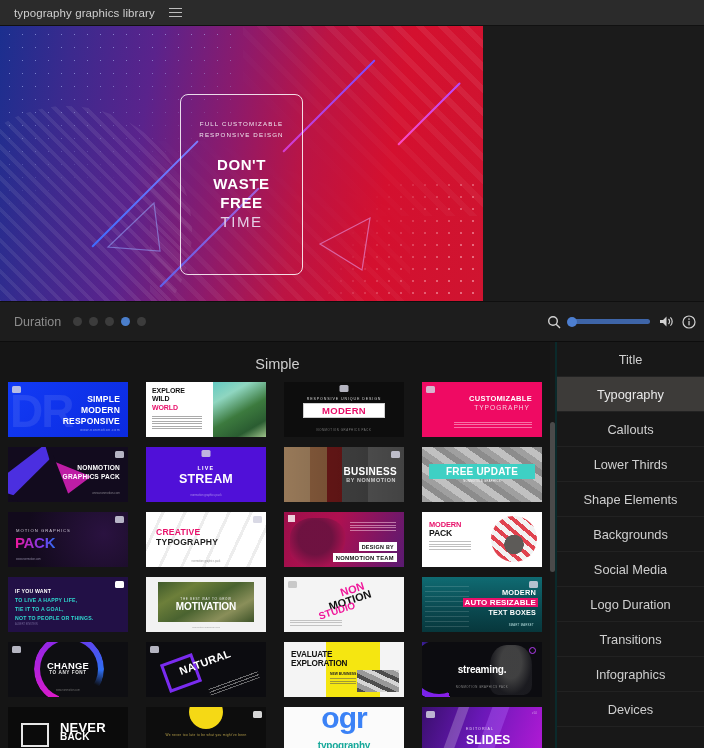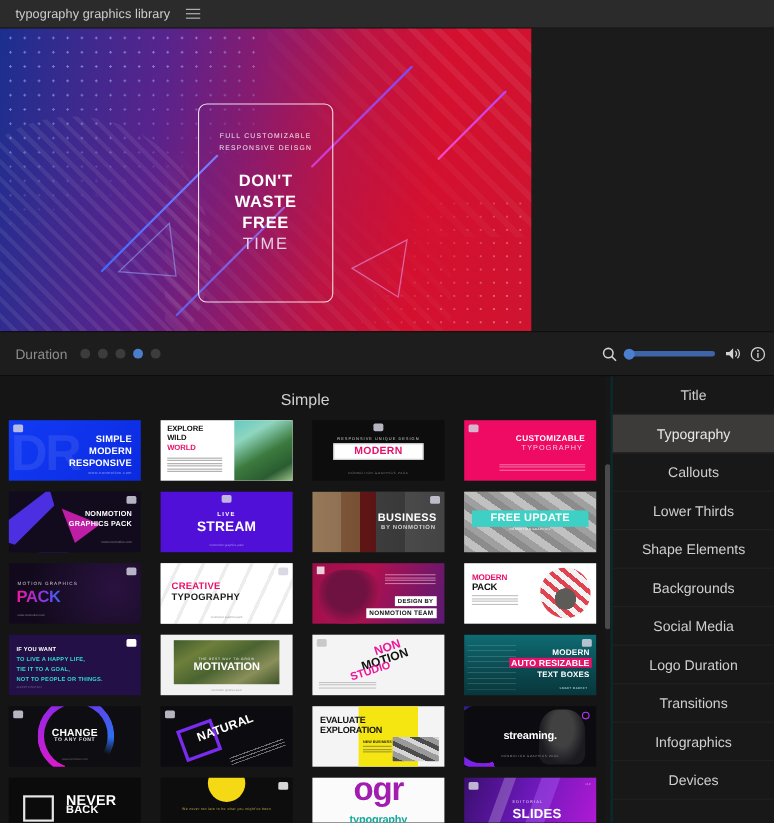--- a/index.html
+++ b/index.html
@@ -259,21 +259,21 @@
   .tb21 .sq { position: absolute; left: 13px; top: 16px; width: 28px; height: 24px; border: 2px solid #e6e6e6; }
   .tb21 .t1 { position: absolute; left: 52px; top: 13px; font-size: 13px; font-weight: 800; color: #fff; letter-spacing: .2px; }
   .tb21 .t2 { position: absolute; left: 52px; top: 24px; font-size: 10px; font-weight: 800; color: #fff; letter-spacing: .2px; }
 
   .tb22 { background: #0d0d0d; }
   .tb22 .circle { position: absolute; left: 50%; top: -12px; transform: translateX(-50%); width: 34px; height: 34px; border-radius: 50%; background: #f5d915; }
   .tb22 .cap { position: absolute; left: 0; right: 0; top: 26px; text-align: center; font-size: 3.2px; color: #b9a24a; letter-spacing: .3px; }
   .tb22 .badge { background: #d6d6d6; }
 
   .tb23 { background: #fbfbfb; }
-  .tb23 .ghost { position: absolute; left: 0; right: 0; top: -6px; text-align: center; font-size: 30px; font-weight: 800; color: #a21caf; letter-spacing: -1px; }
+  .tb23 .ghost { position: absolute; left: 0; right: 0; top: -6px; text-align: center; font-size: 30px; font-weight: 800; color: #3b82f6; letter-spacing: -1px; }
   .tb23 .t { position: absolute; left: 0; right: 0; top: 33px; text-align: center; font-size: 10px; font-weight: 700; color: #16a89a; letter-spacing: -.2px; }
 
   .tb24 { background: linear-gradient(110deg, #3a0f6e 0%, #6a18b8 45%, #b41ad6 100%); }
   .tb24 .sl1 { position: absolute; left: 26px; top: -10px; width: 10px; height: 80px; background: rgba(255,255,255,.22); transform: rotate(20deg); }
   .tb24 .sl2 { position: absolute; left: 60px; top: -10px; width: 16px; height: 80px; background: rgba(180,110,255,.35); transform: rotate(20deg); }
   .tb24 .k { position: absolute; left: 44px; top: 20px; font-size: 3.6px; color: #e6d2f5; letter-spacing: 1px; }
   .tb24 .t { position: absolute; left: 44px; top: 26px; font-size: 12px; font-weight: 800; color: #fff; letter-spacing: .2px; }
   .tb24 .u { position: absolute; right: 5px; top: 5px; font-size: 2.6px; color: rgba(255,255,255,.55); }
 
   

